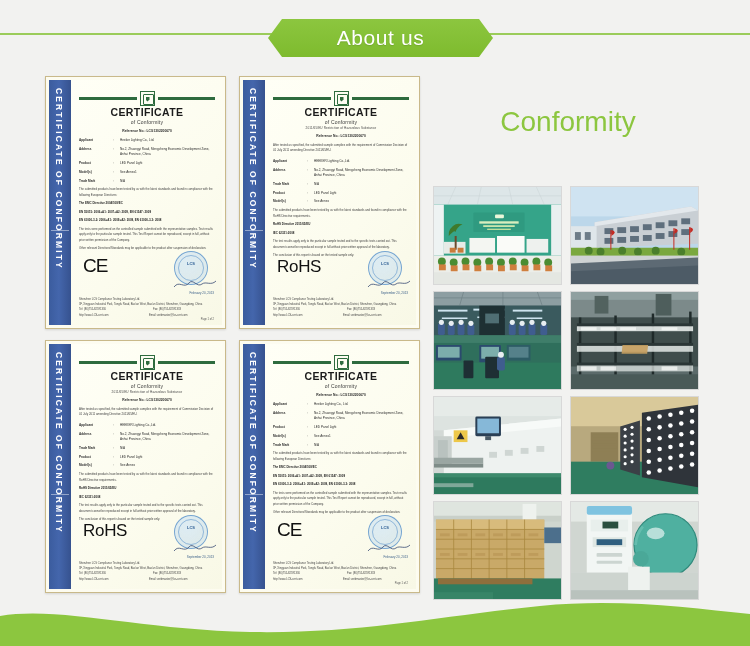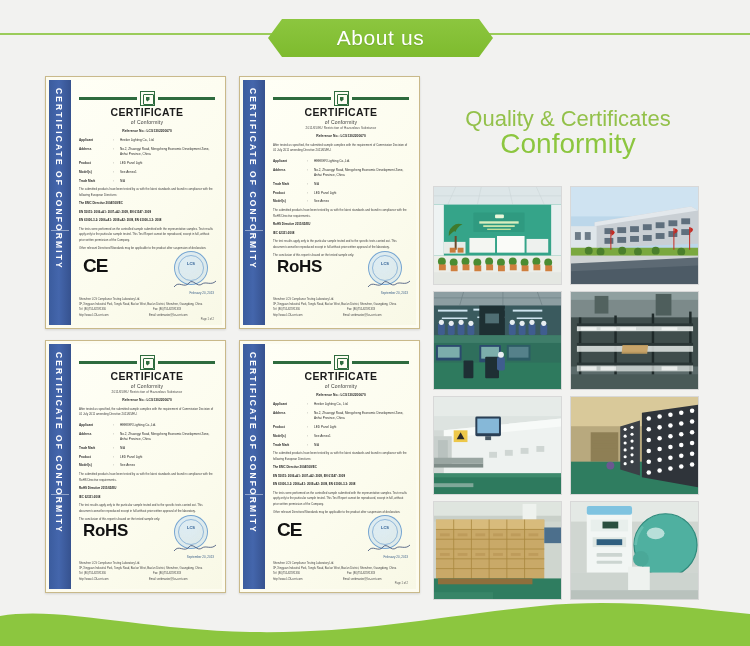--- a/index.html
+++ b/index.html
@@ -189,21 +189,21 @@
     color: #1f1f1f;
     font-weight: bold;
     line-height: 1.9;
     margin-top: 3px;
   }
 
   .mark {
     position: absolute;
     left: 12px; bottom: 48px;
     font-size: 17px;
-    font-weight: bold;
+    font-weight: normal;
     color: #111;
     letter-spacing: -.3px;
     font-family: "Liberation Sans", sans-serif;
   }
   .mark.ce { font-size: 19px; letter-spacing: -1px; }
 
   
   .seal {
     position: absolute;
     right: 14px; bottom: 40px;
@@ -287,21 +287,20 @@
 </head>
 <body>
 
 <div class="top-rule"></div>
 
 <div class="banner">
   <span class="banner-text">About us</span>
 </div>
 
 <div class="heading">
-  <span class="l1">Quality &amp; Certificates</span>
   <span class="l2">Conformity</span>
 </div>
 
 <div class="certs">
 
   <div class="cert c1">
     <div class="cert-inner">
       <div class="spine">
         <span class="spine-text">CERTIFICATE OF CONFORMITY</span>
         <span class="spine-tick"></span>

